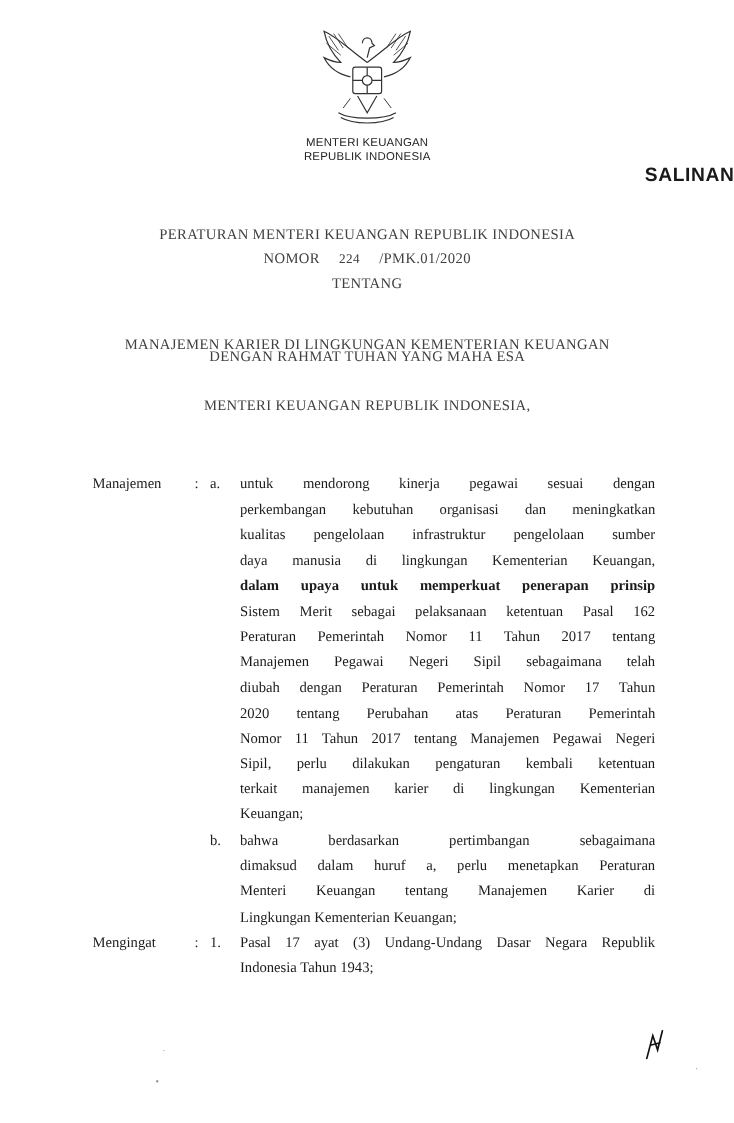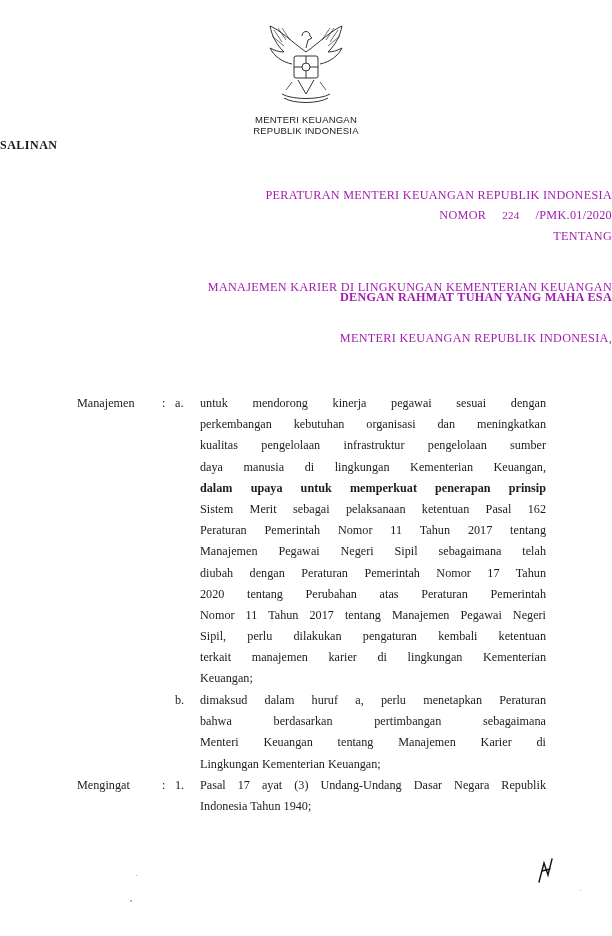--- a/index.html
+++ b/index.html
@@ -2,24 +2,24 @@
 <html><head>
 <meta charset="utf-8">
 <style>
   html, body { margin: 0; padding: 0; background: #ffffff; }
   body { width: 612px; height: 936px; position: relative; overflow: hidden;
          font-family: "DejaVu Serif", "Liberation Serif", serif; color: #1a1a1a; }
   .page { position: absolute; left: 0; top: 0; width: 612px; height: 680px; }
   .emblem { position: absolute; left: 262px; top: 22px; width: 88px; height: 86px; }
   .ministry { position: absolute; left: 0; width: 612px; text-align: center;
               font-family: "Liberation Sans", sans-serif; font-size: 9.5px; letter-spacing: 0.2px; color: #222; }
-  .salinan { position: absolute; top: 138px; left: 0; width: 612px; text-align: left;
-             font-family: Liberation Serif, serif; font-weight: bold; font-size: 12px; letter-spacing: 0.5px; }
-  .center-line { position: absolute; left: 0; width: 612px; text-align: right;
-                 font-family: "Liberation Serif", serif; font-size: 12.2px; letter-spacing: 0.3px; color: #a21caf; }
+  .salinan { position: absolute; top: 138px; left: 0; width: 612px; text-align: right;
+             font-family: Liberation Sans, sans-serif; font-weight: bold; font-size: 16px; letter-spacing: 0.5px; }
+  .center-line { position: absolute; left: 0; width: 612px; text-align: center;
+                 font-family: "Liberation Serif", serif; font-size: 12.2px; letter-spacing: 0.3px; color: #404040; }
   .nomor span.num { display: inline-block; margin: 0 16px 0 16px; font-size: 11px; }
   .section { position: absolute; font-family: "Liberation Serif", serif; font-size: 12.2px; color: #1c1c1c; }
   .sec-label { position: absolute; }
   .sec-colon { position: absolute; }
   .item-marker { position: absolute; }
   .item-text { position: absolute; left: 200px; width: 346px; }
   .line { display: block; height: 21.2px; line-height: 21.2px; text-align: justify; text-align-last: justify; white-space: nowrap; }
   .line.last { text-align-last: left; }
   .signature { position: absolute; left: 536px; top: 855px; width: 22px; height: 30px; }
   .speck { position: absolute; width: 2px; height: 2px; background: #999; border-radius: 1px; }
@@ -54,21 +54,21 @@
   <div class="ministry" style="top:114px;">MENTERI KEUANGAN</div>
   <div class="ministry" style="top:125px;">REPUBLIK INDONESIA</div>
   <div class="salinan">SALINAN</div>
 
   <div class="center-line" style="top:188px;">PERATURAN MENTERI KEUANGAN REPUBLIK INDONESIA</div>
   <div class="center-line nomor" style="top:208px;">
     <span>NOMOR</span><span class="num">224</span><span>/PMK.01/2020</span>
   </div>
   <div class="center-line" style="top:229px;">TENTANG</div>
   <div class="center-line" style="top:249px;margin-top:31px;">MANAJEMEN KARIER DI LINGKUNGAN KEMENTERIAN KEUANGAN</div>
-  <div class="center-line" style="top:290px;font-weight:bold;">DENGAN RAHMAT TUHAN YANG MAHA ESA</div>
+  <div class="center-line" style="top:290px;">DENGAN RAHMAT TUHAN YANG MAHA ESA</div>
   <div class="center-line" style="top:331px;">MENTERI KEUANGAN REPUBLIK INDONESIA,</div>
 
   <div class="section" style="left:0; top:393px; width:612px;">
     <span class="sec-label" style="left:77px; top:0; line-height:21.2px;">Manajemen</span>
     <span class="sec-colon" style="left:162px; top:0; line-height:21.2px;">:</span>
 
     <span class="item-marker" style="left:175px; top:0; line-height:21.2px;">a.</span>
     <div class="item-text" style="top:0;">
       <span class="line" style="display: block; word-spacing: 0px;">untuk mendorong kinerja pegawai sesuai dengan</span>
       <span class="line" style="display: block; word-spacing: 0px;">perkembangan kebutuhan organisasi dan meningkatkan</span>
@@ -81,34 +81,34 @@
       <span class="line" style="display: block; word-spacing: 0px;">diubah dengan Peraturan Pemerintah Nomor 17 Tahun</span>
       <span class="line" style="display: block; word-spacing: 0px;">2020 tentang Perubahan atas Peraturan Pemerintah</span>
       <span class="line" style="display: block; word-spacing: 0px;">Nomor 11 Tahun 2017 tentang Manajemen Pegawai Negeri</span>
       <span class="line" style="display: block; word-spacing: 0px;">Sipil, perlu dilakukan pengaturan kembali ketentuan</span>
       <span class="line" style="display: block; word-spacing: 0px;">terkait manajemen karier di lingkungan Kementerian</span>
       <span class="line last">Keuangan;</span>
     </div>
 
     <span class="item-marker" style="left:175px; top:297px; line-height:21.2px;">b.</span>
     <div class="item-text" style="top:297px;">
+      <span class="line" style="display: block; word-spacing: 0px;">bahwa berdasarkan pertimbangan sebagaimana</span>
       <span class="line" style="display: block; word-spacing: 0px;">dimaksud dalam huruf a, perlu menetapkan Peraturan</span>
-      <span class="line" style="display: block; word-spacing: 0px;">bahwa berdasarkan pertimbangan sebagaimana</span>
       <span class="line" style="display: block; word-spacing: 0px;">Menteri Keuangan tentang Manajemen Karier di</span>
       <span class="line last">Lingkungan Kementerian Keuangan;</span>
     </div>
   </div>
 
   <div class="section" style="left:0; top:775px; width:612px;">
     <span class="sec-label" style="left:77px; top:0; line-height:21.2px;">Mengingat</span>
     <span class="sec-colon" style="left:162px; top:0; line-height:21.2px;">:</span>
     <span class="item-marker" style="left:175px; top:0; line-height:21.2px;">1.</span>
     <div class="item-text" style="top:0;">
       <span class="line" style="display: block; word-spacing: 0px;">Pasal 17 ayat (3) Undang-Undang Dasar Negara Republik</span>
-      <span class="line last">Indonesia Tahun 1940;</span>
+      <span class="line last">Indonesia Tahun 1943;</span>
     </div>
   </div>
 
   <svg class="signature" viewBox="0 0 22 30">
     <path d="M3 27 L8 8 L12 20 L16 4 M6 16 L14 14" fill="none" stroke="#111" stroke-width="1.4" stroke-linecap="round"></path>
   </svg>
 
   <div class="speck" style="left:130px; top:900px;"></div>
   <div class="speck" style="left:136px; top:875px; width:1px; height:1px;"></div>
   <div class="speck" style="left:580px; top:890px; width:1px; height:1px;"></div>

